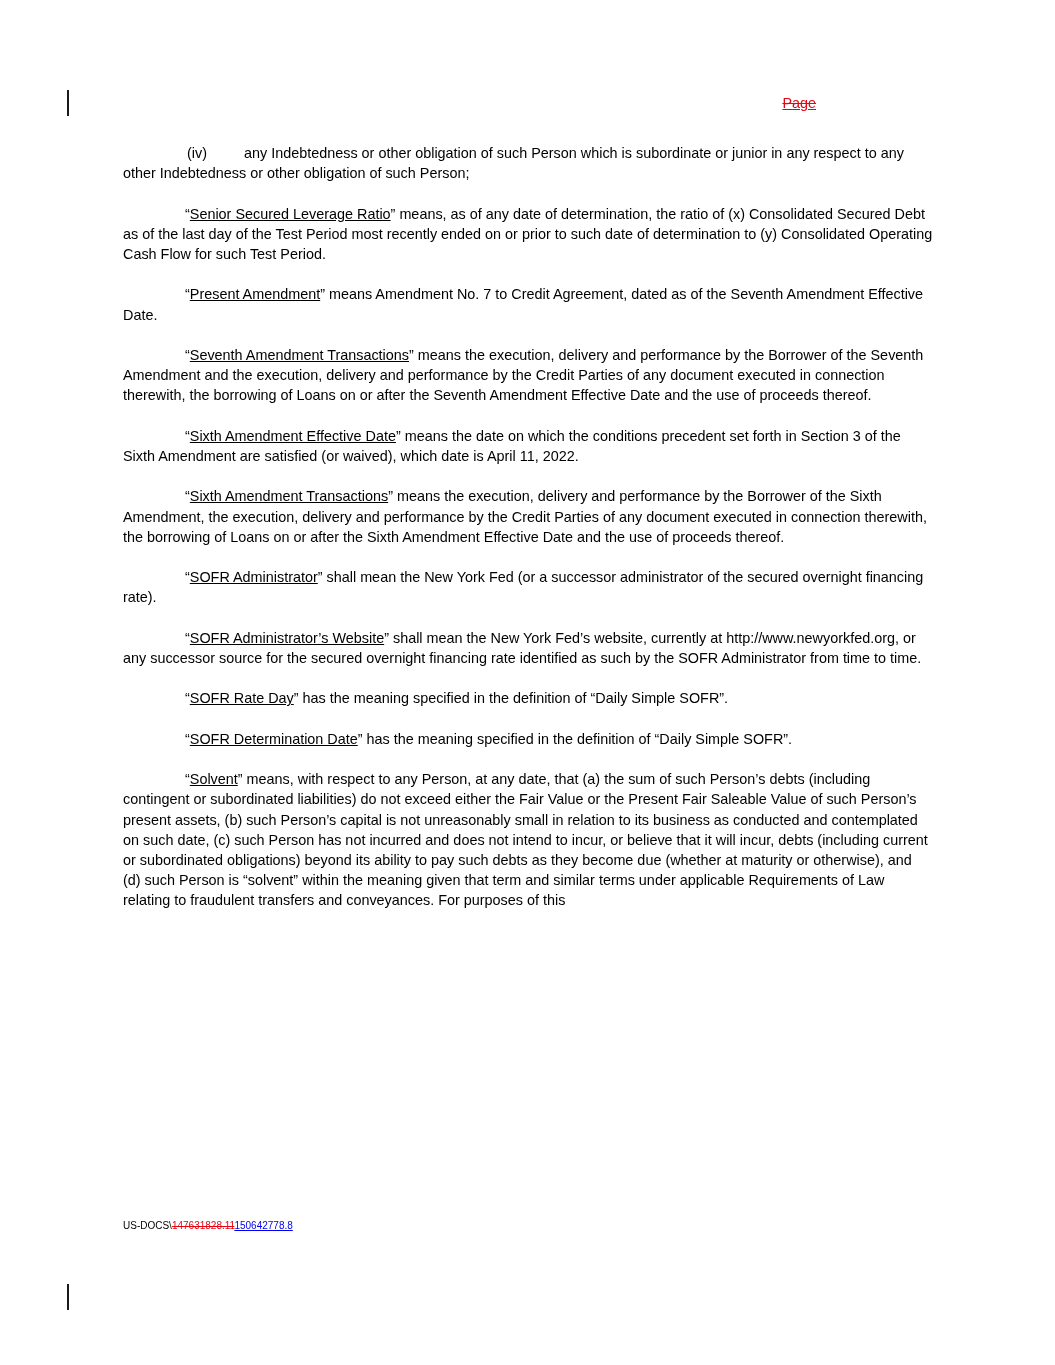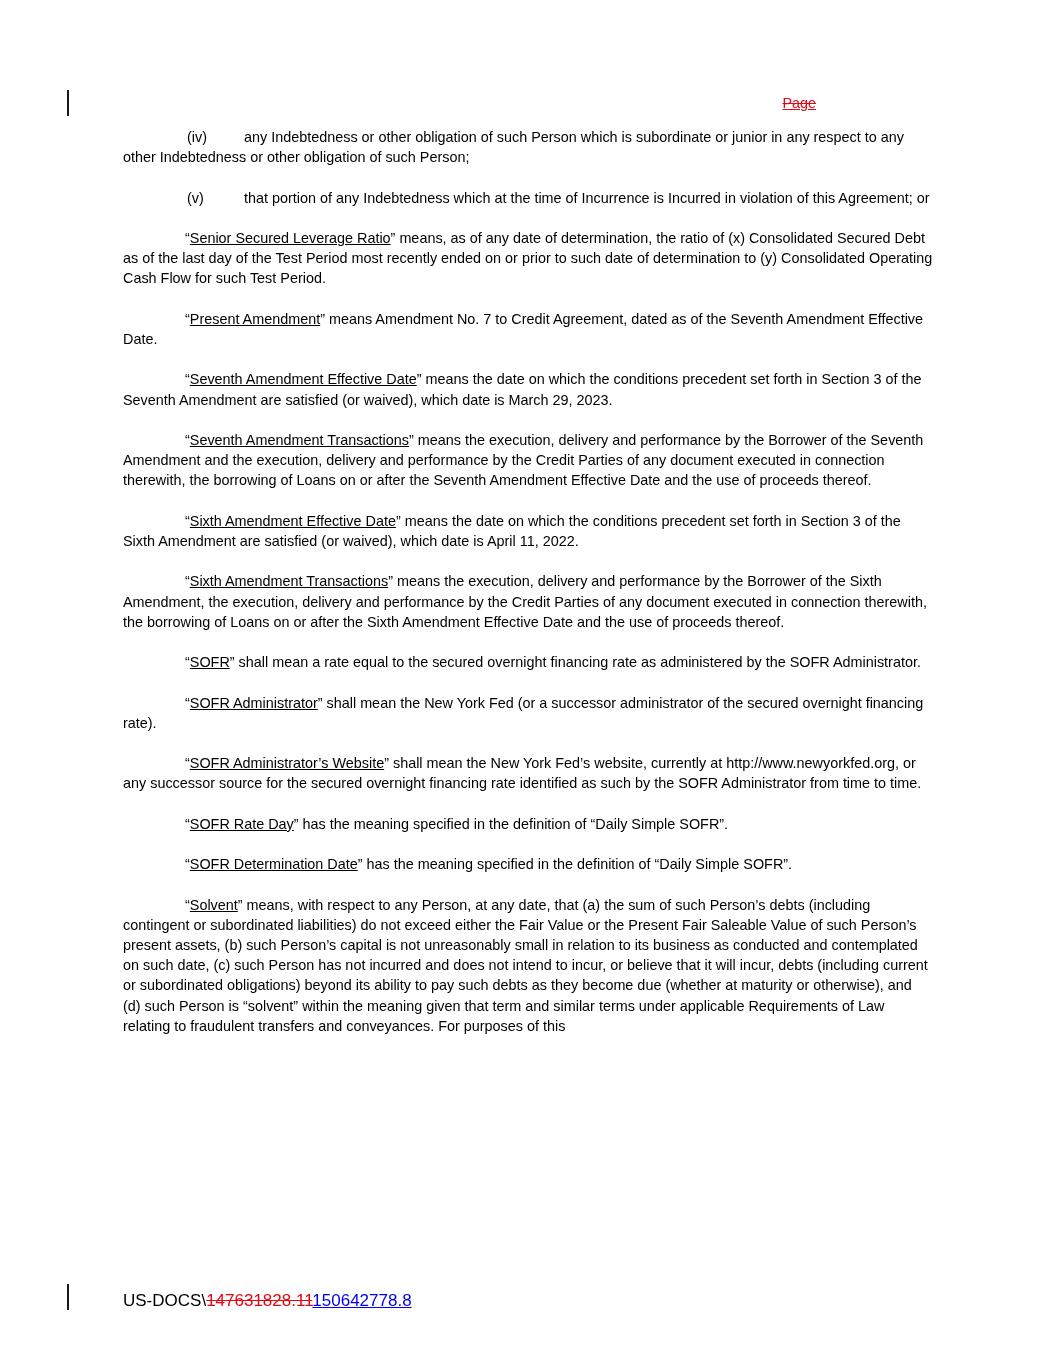--- a/index.html
+++ b/index.html
@@ -33,70 +33,67 @@
   }
   .content {
     position: absolute;
     left: 123px;
     top: 127px;
     width: 810px;
     text-align: left;
   }
   .content p { margin: 0 0 20.2px 0; }
   .clause { margin-left: 64px; text-indent: 64px; }
-  .clause .num { display: inline-block; width: 57px; text-indent: 0; }
+  .clause .num { display: inline-block; width: 57px; text-indent: 0; margin-top: 16px; }
   .def { text-indent: 62px; }
   .term { text-decoration: underline; }
   .footer-pagenum {
     position: absolute;
     top: 1255px;
     left: 0;
     width: 1055px;
     text-align: right;
     margin-top: 44px;
   }
   .footer-docline {
     position: absolute;
-    top: 1291px;
+    top: 1216px;
     left: 123px;
-    font-size: 17px;
+    font-size: 10px;
   }
   .deleted { color: #e40613; text-decoration: line-through; text-decoration-color: #e40613; }
   .inserted { color: #0000ee; text-decoration: underline; text-decoration-color: #0000ee; }
 </style>
 </head>
 <body>
 
 <div class="page">
 
   <div class="change-bar change-bar-top"></div>
 
   <div class="header-page">Page</div>
 
   <div class="content">
 
     <p class="clause"><span class="num">(iv)</span><span>any Indebtedness or other obligation of such Person which is subordinate or junior in any respect to any other Indebtedness or other obligation of such Person;</span></p>
 
-    <p class="clause"><span class="num">(v)</span><span>that portion of any Indebtedness which at the time of Incurrence is Incurred in violation of this Agreement; or</span></p>
 
 
     <p class="def"><span>“</span><span class="term">Senior Secured Leverage Ratio</span><span>” means, as of any date of determination, the ratio of (x) Consolidated Secured Debt as of the last day of the Test Period most recently ended on or prior to such date of determination to (y) Consolidated Operating Cash Flow for such Test Period.</span></p>
 
     <p class="def"><span>“</span><span class="term">Present Amendment</span><span>” means Amendment No. 7 to Credit Agreement, dated as of the Seventh Amendment Effective Date.</span></p>
 
-    <p class="def"><span>“</span><span class="term">Seventh Amendment Effective Date</span><span>” means the date on which the conditions precedent set forth in Section 3 of the Seventh Amendment are satisfied (or waived), which date is March 29, 2023.</span></p>
 
     <p class="def"><span>“</span><span class="term">Seventh Amendment Transactions</span><span>” means the execution, delivery and performance by the Borrower of the Seventh Amendment and the execution, delivery and performance by the Credit Parties of any document executed in connection therewith, the borrowing of Loans on or after the Seventh Amendment Effective Date and the use of proceeds thereof.</span></p>
 
 
     <p class="def"><span>“</span><span class="term">Sixth Amendment Effective Date</span><span>” means the date on which the conditions precedent set forth in Section 3 of the Sixth Amendment are satisfied (or waived), which date is April 11, 2022.</span></p>
 
     <p class="def"><span>“</span><span class="term">Sixth Amendment Transactions</span><span>” means the execution, delivery and performance by the Borrower of the Sixth Amendment, the execution, delivery and performance by the Credit Parties of any document executed in connection therewith, the borrowing of Loans on or after the Sixth Amendment Effective Date and the use of proceeds thereof.</span></p>
 
-    <p class="def"><span>“</span><span class="term">SOFR</span><span>” shall mean a rate equal to the secured overnight financing rate as administered by the SOFR Administrator.</span></p>
 
     <p class="def"><span>“</span><span class="term">SOFR Administrator</span><span>” shall mean the New York Fed (or a successor administrator of the secured overnight financing rate).</span></p>
 
     <p class="def"><span>“</span><span class="term">SOFR Administrator’s Website</span><span>” shall mean the New York Fed’s website, currently at http://www.newyorkfed.org, or any successor source for the secured overnight financing rate identified as such by the SOFR Administrator from time to time.</span></p>
 
     <p class="def"><span>“</span><span class="term">SOFR Rate Day</span><span>” has the meaning specified in the definition of “Daily Simple SOFR”.</span></p>
 
     <p class="def"><span>“</span><span class="term">SOFR Determination Date</span><span>” has the meaning specified in the definition of “Daily Simple SOFR”.</span></p>
 
     <p class="def"><span>“</span><span class="term">Solvent</span><span>” means, with respect to any Person, at any date, that (a) the sum of such Person’s debts (including contingent or subordinated liabilities) do not exceed either the Fair Value or the Present Fair Saleable Value of such Person’s present assets, (b) such Person’s capital is not unreasonably small in relation to its business as conducted and contemplated on such date, (c) such Person has not incurred and does not intend to incur, or believe that it will incur, debts (including current or subordinated obligations) beyond its ability to pay such debts as they become due (whether at maturity or otherwise), and (d) such Person is “solvent” within the meaning given that term and similar terms under applicable Requirements of Law relating to fraudulent transfers and conveyances.  For purposes of this</span></p>

